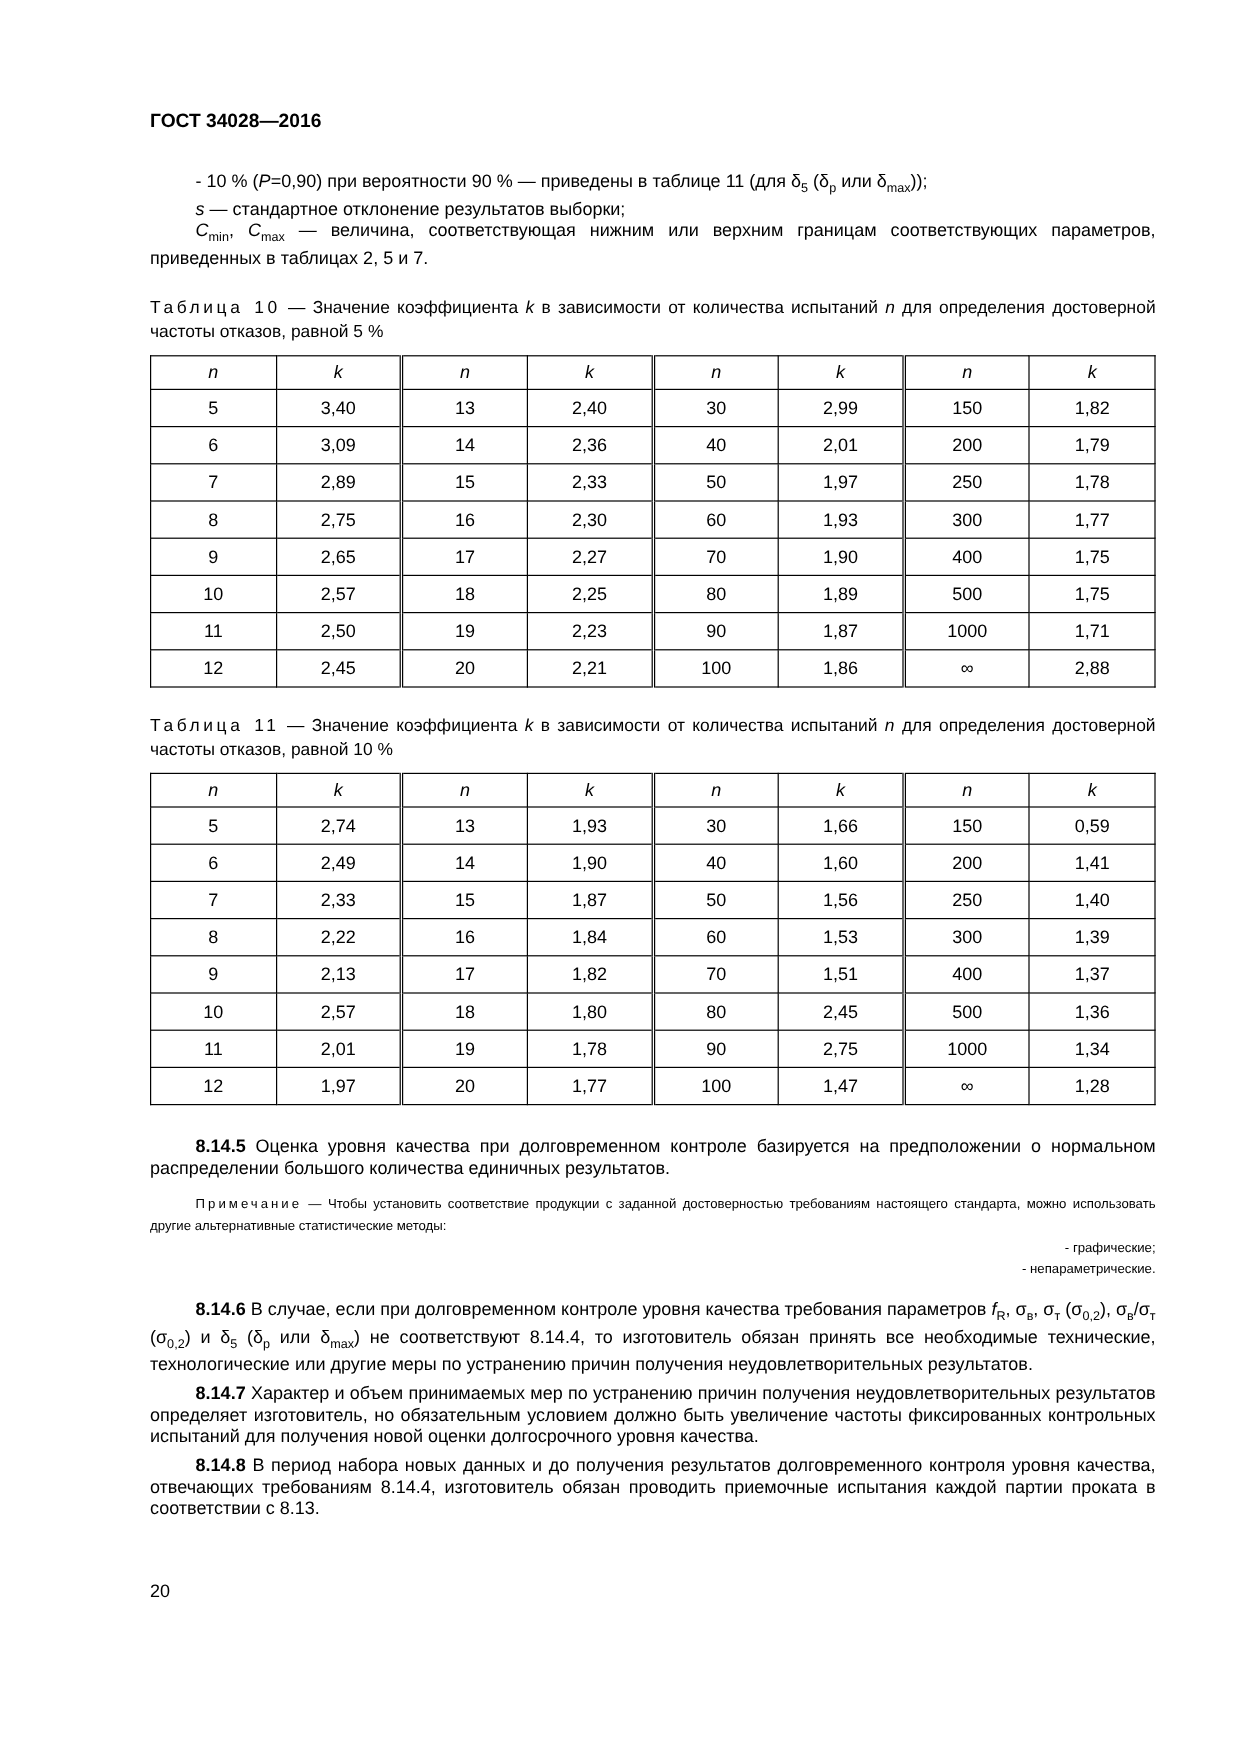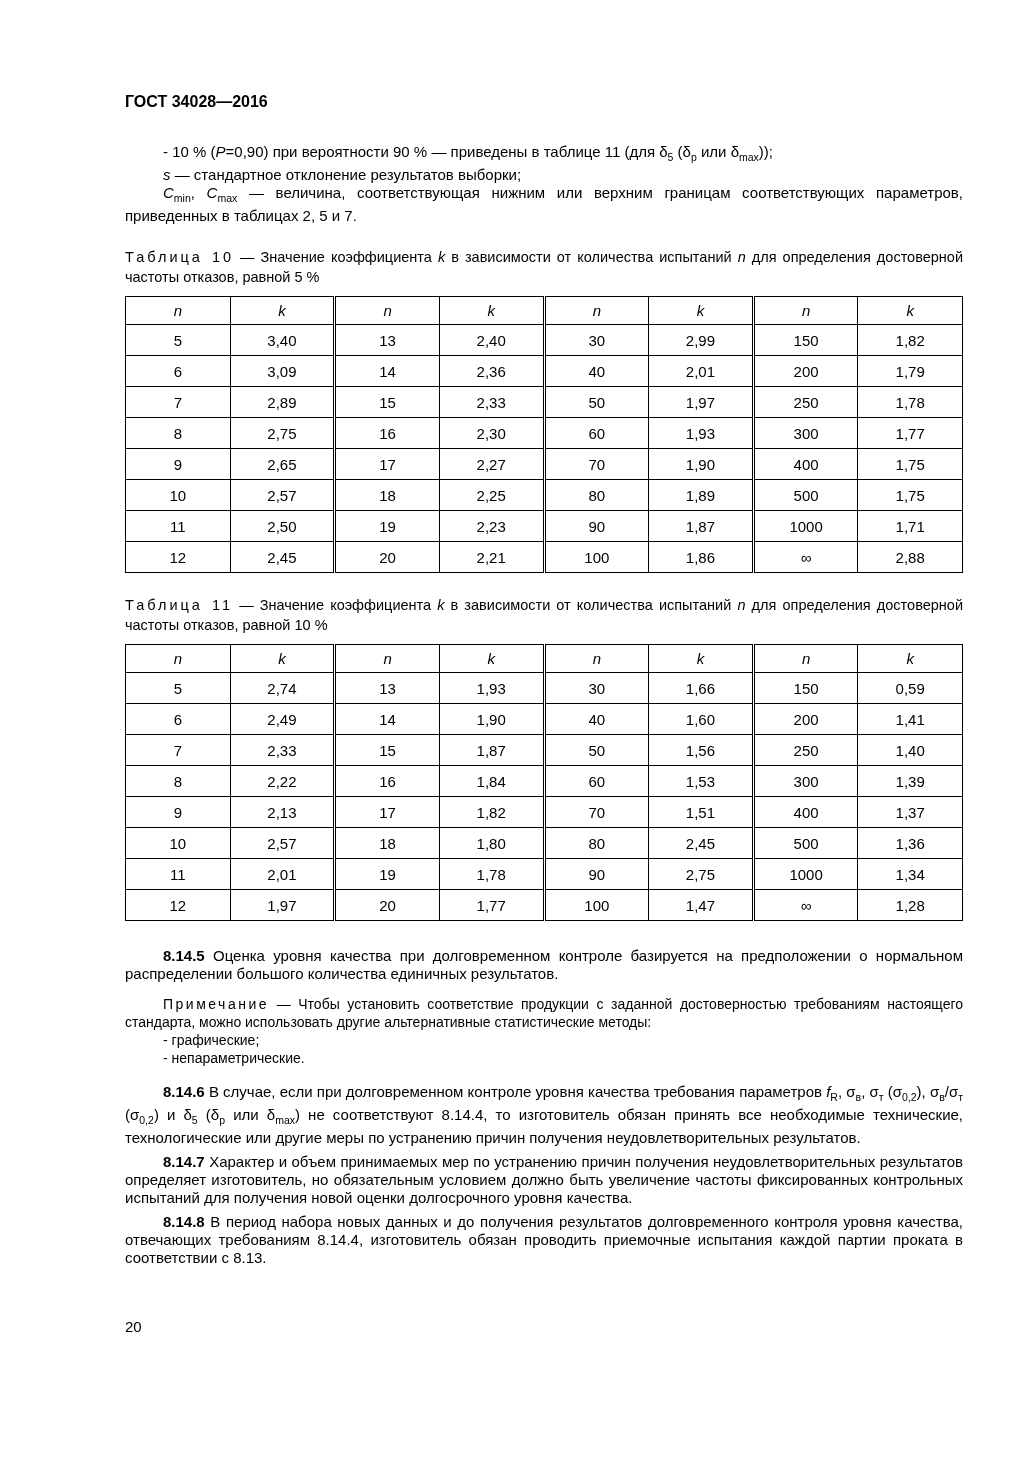--- a/index.html
+++ b/index.html
@@ -53,29 +53,29 @@
     font-weight: normal;
     font-style: italic;
     height: 27px;
   }
   .gtable td { height: 30px; }
   .gtable .dbl { border-left: 3px double #000; }
   .clause { margin-top: 6px; }
   .clause-first { margin-top: 26px; }
   .cnum { font-weight: bold; }
   .note {
-    font-size: 14px;
+    font-size: 11px;
     line-height: 18px;
     margin-top: 12px;
     margin-bottom: 16px;
   }
   .note p { margin: 0; }
   .note-head { text-indent: 38px; text-align: justify; }
   .note-label { letter-spacing: 2.5px; }
-  .note-item { text-indent: 38px; }
+  .note-item { text-indent: 38px; text-align: right; }
   .page-number {
     position: absolute;
     left: 125px;
     top: 1318px;
     font-size: 15px;
   }
   i { font-style: italic; }
   sub { font-size: 70%; }
 </style>
 </head>

